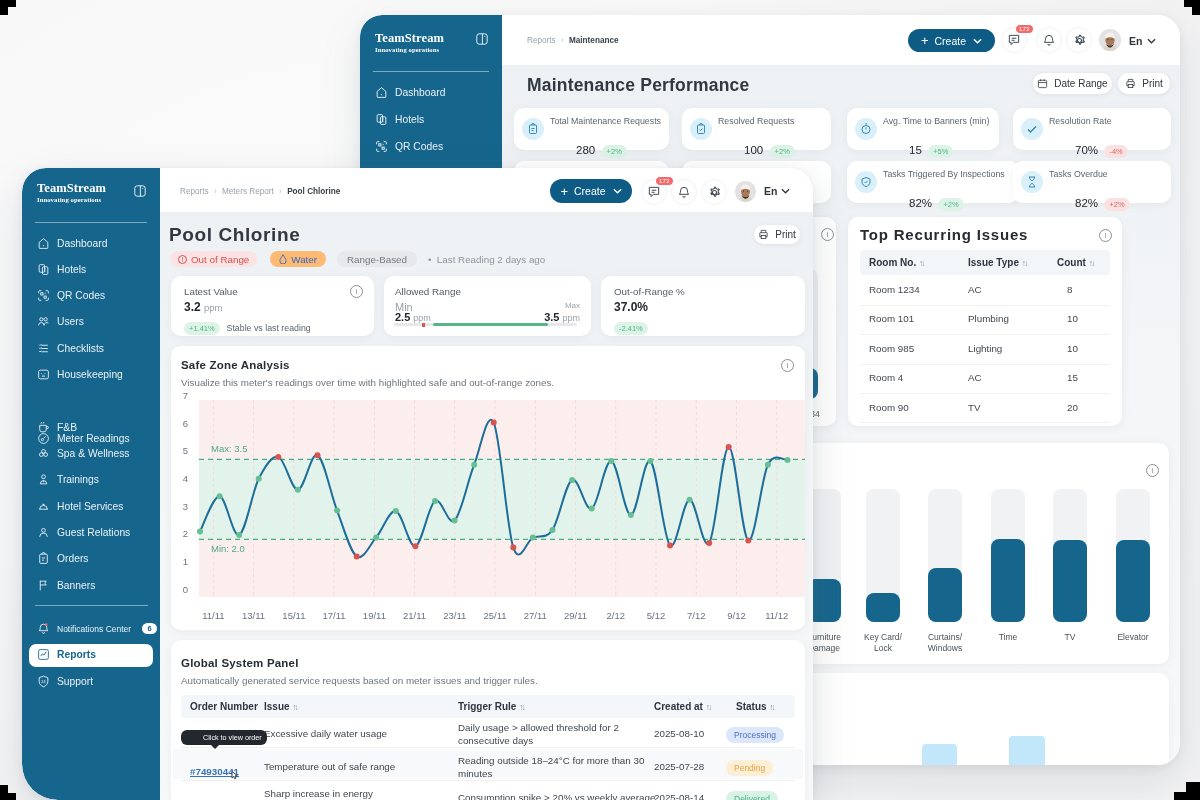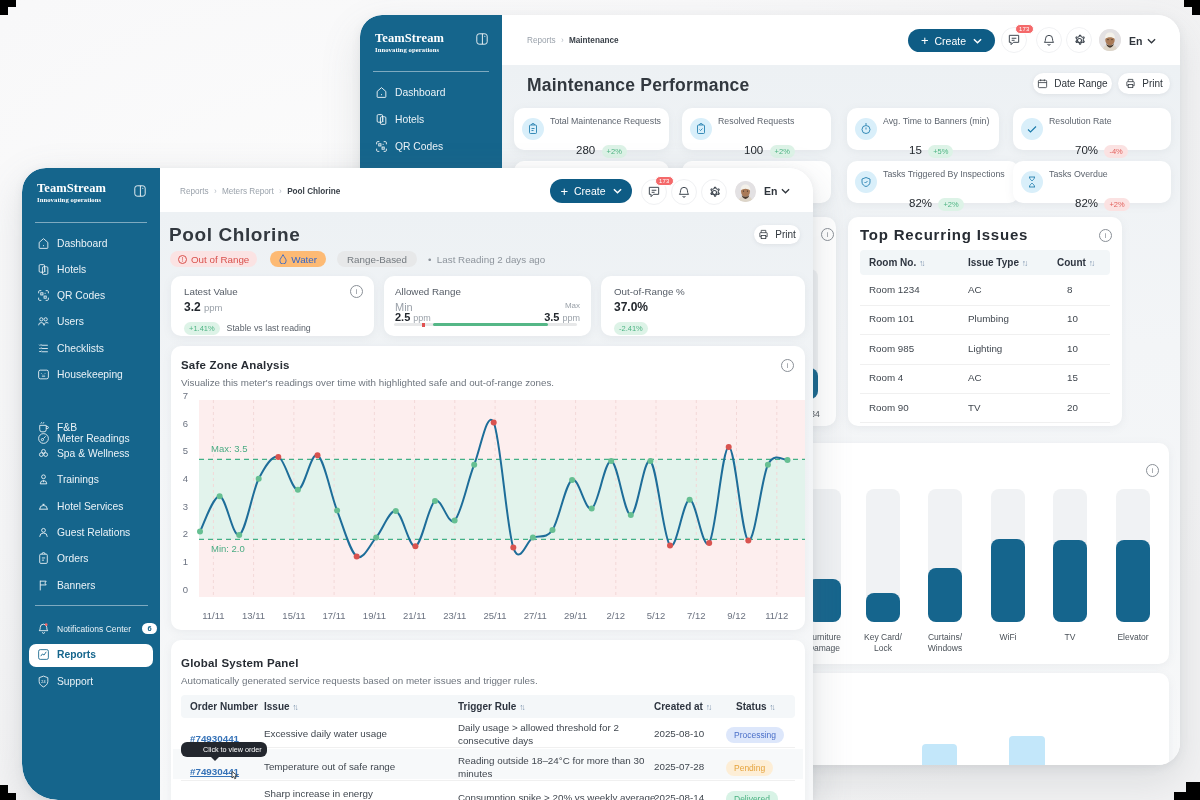--- a/index.html
+++ b/index.html
@@ -264,21 +264,21 @@
   <div class="bar" style="left:447px;top:564px;width:34px;height:43px;background:#15658d;"></div>
   <div style="position:absolute;left:424px;top:617px;width:80px;text-align:center;font-size:8.5px;color:#4a5158;line-height:1.3;">Furniture<br>Damage</div>
   <div class="bar" style="left:506px;top:474px;width:34px;height:133px;background:#f0f2f4;"></div>
   <div class="bar" style="left:506px;top:578px;width:34px;height:29px;background:#15658d;"></div>
   <div style="position:absolute;left:483px;top:617px;width:80px;text-align:center;font-size:8.5px;color:#4a5158;line-height:1.3;">Key Card/<br>Lock</div>
   <div class="bar" style="left:568px;top:474px;width:34px;height:133px;background:#f0f2f4;"></div>
   <div class="bar" style="left:568px;top:553px;width:34px;height:54px;background:#15658d;"></div>
   <div style="position:absolute;left:545px;top:617px;width:80px;text-align:center;font-size:8.5px;color:#4a5158;line-height:1.3;">Curtains/<br>Windows</div>
   <div class="bar" style="left:631px;top:474px;width:34px;height:133px;background:#f0f2f4;"></div>
   <div class="bar" style="left:631px;top:524px;width:34px;height:83px;background:#15658d;"></div>
-  <div style="position:absolute;left:608px;top:617px;width:80px;text-align:center;font-size:8.5px;color:#4a5158;">WiFi</div>
+  <div style="position:absolute;left:608px;top:617px;width:80px;text-align:center;font-size:8.5px;color:#4a5158;">Time</div>
   <div class="bar" style="left:693px;top:474px;width:34px;height:133px;background:#f0f2f4;"></div>
   <div class="bar" style="left:693px;top:525px;width:34px;height:82px;background:#15658d;"></div>
   <div style="position:absolute;left:670px;top:617px;width:80px;text-align:center;font-size:8.5px;color:#4a5158;">TV</div>
   <div class="bar" style="left:756px;top:474px;width:34px;height:133px;background:#f0f2f4;"></div>
   <div class="bar" style="left:756px;top:525px;width:34px;height:82px;background:#15658d;"></div>
   <div style="position:absolute;left:733px;top:617px;width:80px;text-align:center;font-size:8.5px;color:#4a5158;">Elevator</div>
 
   <div class="card" style="left:162px;top:658px;width:647px;height:120px;">
     <div class="bar" style="position:absolute;left:400px;top:71px;width:35px;height:49px;background:#c3e7fa;border-radius:4px 4px 0 0;"></div>
     <div class="bar" style="position:absolute;left:487px;top:63px;width:36px;height:57px;background:#c3e7fa;border-radius:4px 4px 0 0;"></div>
@@ -601,21 +601,21 @@
     <div style="position:absolute;left:565px;top:61px;font-size:10px;font-weight:bold;color:#2e3540;">Status <span class="sort">↑↓</span></div>
 
     <div style="position:absolute;left:19px;top:88px;"><span class="link">#74930441</span></div>
     <div style="position:absolute;left:93px;top:88px;font-size:9.8px;color:#40474f;">Excessive daily water usage</div>
     <div style="position:absolute;left:287px;top:82px;font-size:9.8px;color:#40474f;line-height:1.3;">Daily usage &gt; allowed threshold for 2<br>consecutive days</div>
     <div style="position:absolute;left:483px;top:88px;font-size:9.8px;color:#40474f;">2025-08-10</div>
     <div style="position:absolute;left:555px;top:84px;"><span class="statuspill sp-proc">Processing</span></div>
     <div style="position:absolute;left:10px;top:107px;right:10px;height:1px;background:#f0f0f0;"></div>
 
     <div style="position:absolute;left:2px;top:109px;right:2px;height:30px;background:#f7f9fa;"></div>
-    <div class="tooltip" style="left:10px;top:102px;padding-left:22px;">Click to view order</div>
+    <div class="tooltip" style="left:10px;top:90px;padding-left:22px;">Click to view order</div>
     <div style="position:absolute;left:19px;top:121px;"><span class="link linku">#74930441</span></div>
     <svg style="position:absolute;left:57px;top:130px;" width="12" height="12" viewBox="0 0 24 24" fill="#fff" stroke="#2c3338" stroke-width="1.8">
           <path d="M8 3 v13 l3.4 -3.2 l2 4.6 l2.6 -1.2 l-2 -4.4 l4.6 -0.6 Z"></path>
         </svg>
     <div style="position:absolute;left:93px;top:121px;font-size:9.8px;color:#40474f;">Temperature out of safe range</div>
     <div style="position:absolute;left:287px;top:115px;font-size:9.8px;color:#40474f;line-height:1.3;">Reading outside 18–24°C for more than 30<br>minutes</div>
     <div style="position:absolute;left:483px;top:121px;font-size:9.8px;color:#40474f;">2025-07-28</div>
     <div style="position:absolute;left:555px;top:117px;"><span class="statuspill sp-pend">Pending</span></div>
     <div style="position:absolute;left:10px;top:140px;right:10px;height:1px;background:#f0f0f0;"></div>
 

